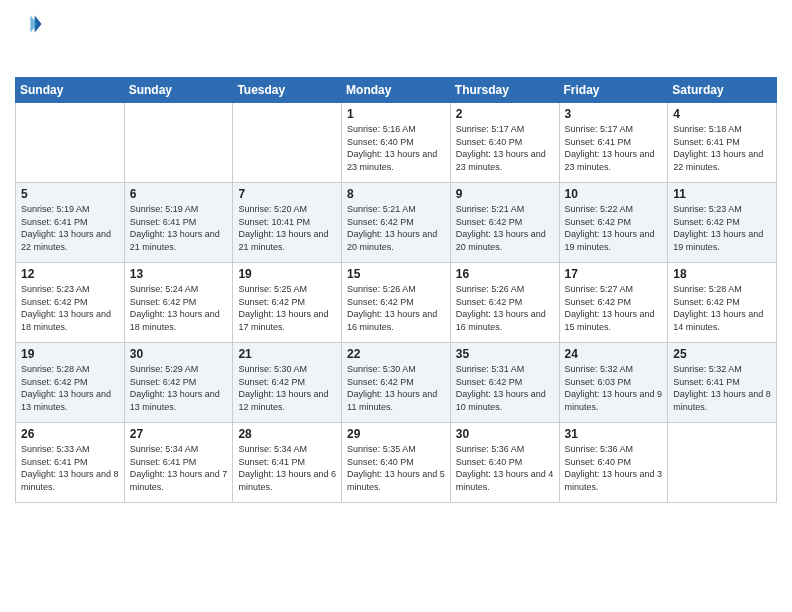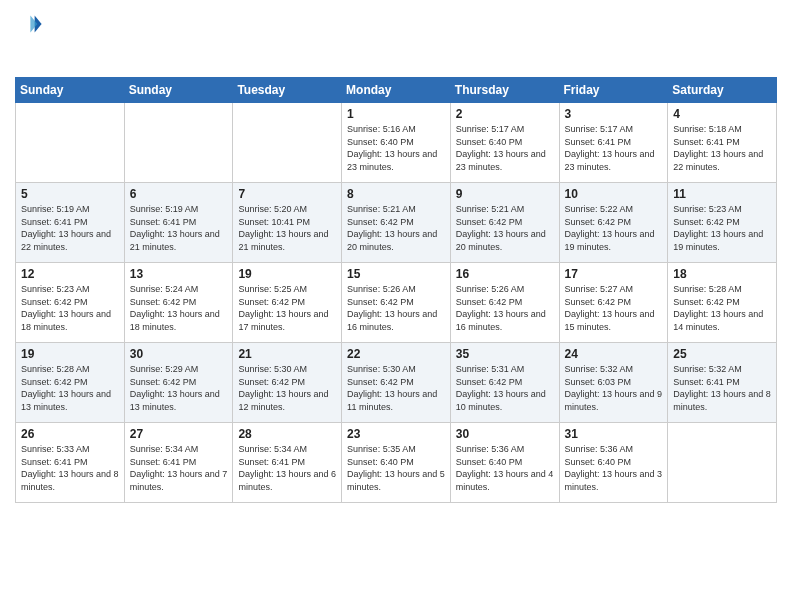--- a/index.html
+++ b/index.html
@@ -327,21 +327,21 @@
 and 7 minutes.</div>
           </td>
           <td>
             <div class="day-number">28</div>
             <div class="day-info">Sunrise: 5:34 AM
 Sunset: 6:41 PM
 Daylight: 13 hours
 and 6 minutes.</div>
           </td>
           <td>
-            <div class="day-number">23</div>
+            <div class="day-number">29</div>
             <div class="day-info">Sunrise: 5:35 AM
 Sunset: 6:40 PM
 Daylight: 13 hours
 and 5 minutes.</div>
           </td>
           <td>
             <div class="day-number">30</div>
             <div class="day-info">Sunrise: 5:36 AM
 Sunset: 6:40 PM
 Daylight: 13 hours

